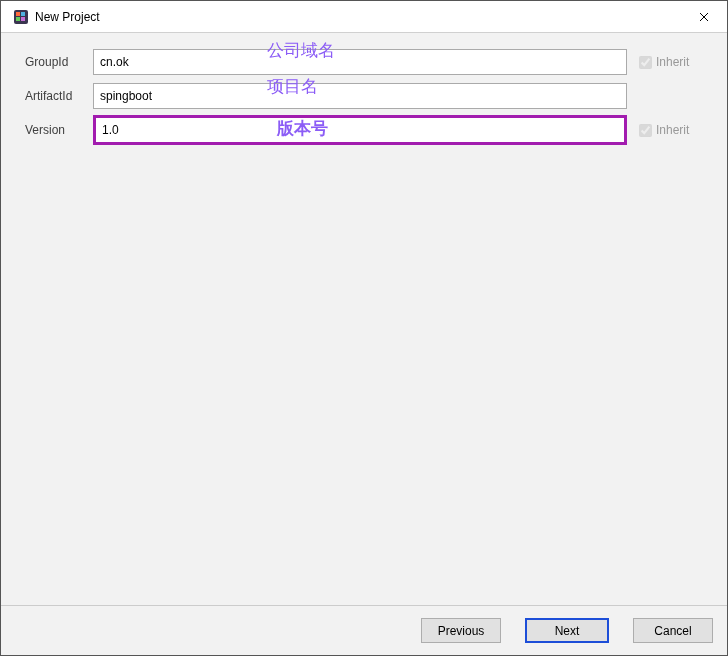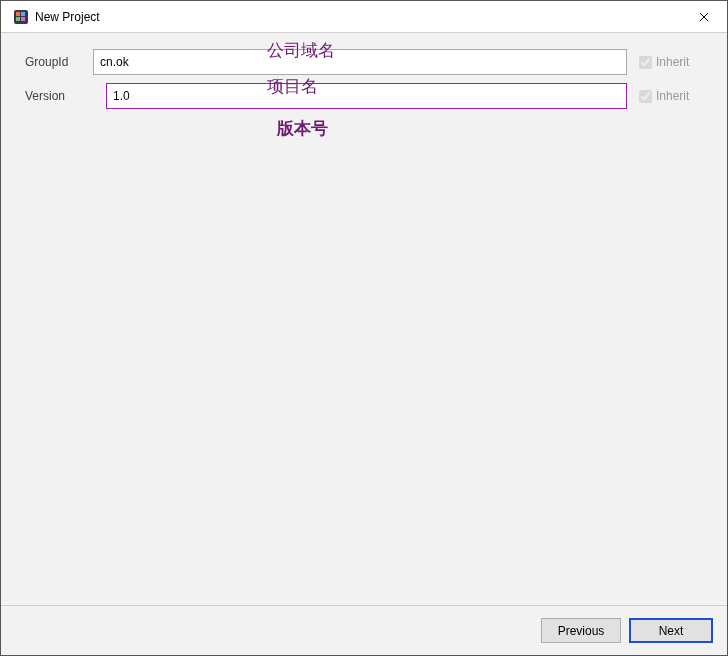--- a/index.html
+++ b/index.html
@@ -64,52 +64,51 @@
       height: 24px;
       border: 1px solid #aaa;
       background: #fff;
       padding: 12px 6px;
       font-size: 12px;
       font-family: inherit;
       outline: none;
       margin-right: 12px;
     }
     .form-input.focused {
-      border: 1px solid #a21caf;
-      margin-left: 13px;
+      border: 3px solid #a21caf;
     }
     .inherit-cell {
       width: 72px;
       display: flex;
       align-items: center;
       color: #999;
     }
     .inherit-cell input[type="checkbox"] {
       margin-right: 4px;
       width: 13px;
       height: 13px;
       opacity: 0.7;
     }
     .inherit-cell.empty { visibility: hidden; }
     .annotation {
       position: absolute;
-      color: #701a75;
+      color: #8b5cf6;
       font-size: 17px;
       font-family: "Microsoft YaHei", sans-serif;
       pointer-events: none;
     }
     .footer {
       height: 50px;
       background: #f2f2f2;
       border-top: 1px solid #ccc;
       display: flex;
       align-items: center;
       justify-content: flex-end;
       padding: 0 14px;
-      gap: 8px;
+      gap: 24px;
     }
     .btn {
       height: 25px;
       min-width: 80px;
       border: 1px solid #adadad;
       background: #e1e1e1;
       font-size: 12px;
       font-family: inherit;
       padding: 0 12px;
       cursor: pointer;
@@ -147,32 +146,38 @@
 
   <div class="form-row">
     <div class="form-label">GroupId</div>
     <input class="form-input" value="cn.ok" style="">
     <label class="inherit-cell">
       <input type="checkbox" checked="" disabled="" style="">
       <span>Inherit</span>
     </label>
   </div>
 
+  <div class="form-row">
+    <div class="form-label">ArtifactId</div>
+    <input class="form-input" value="spingboot" style="">
+    <div class="inherit-cell empty"></div>
+  </div>
 
   <div class="form-row">
     <div class="form-label">Version</div>
     <input class="form-input focused" value="1.0" style="">
     <label class="inherit-cell">
       <input type="checkbox" checked="" disabled="" style="">
       <span>Inherit</span>
     </label>
   </div>
 
   <div class="annotation" style="left:266px; top:6px;">公司域名</div>
   <div class="annotation" style="left:266px; top:42px;text-align:center;">项目名</div>
   <div class="annotation" style="left:276px; top:84px;font-weight:bold;">版本号</div>
 
 </div>
 
 <div class="footer">
   <button class="btn">Previous</button>
   <button class="btn primary">Next</button>
+  <button class="btn">Cancel</button>
 </div>
 
 </body></html>

